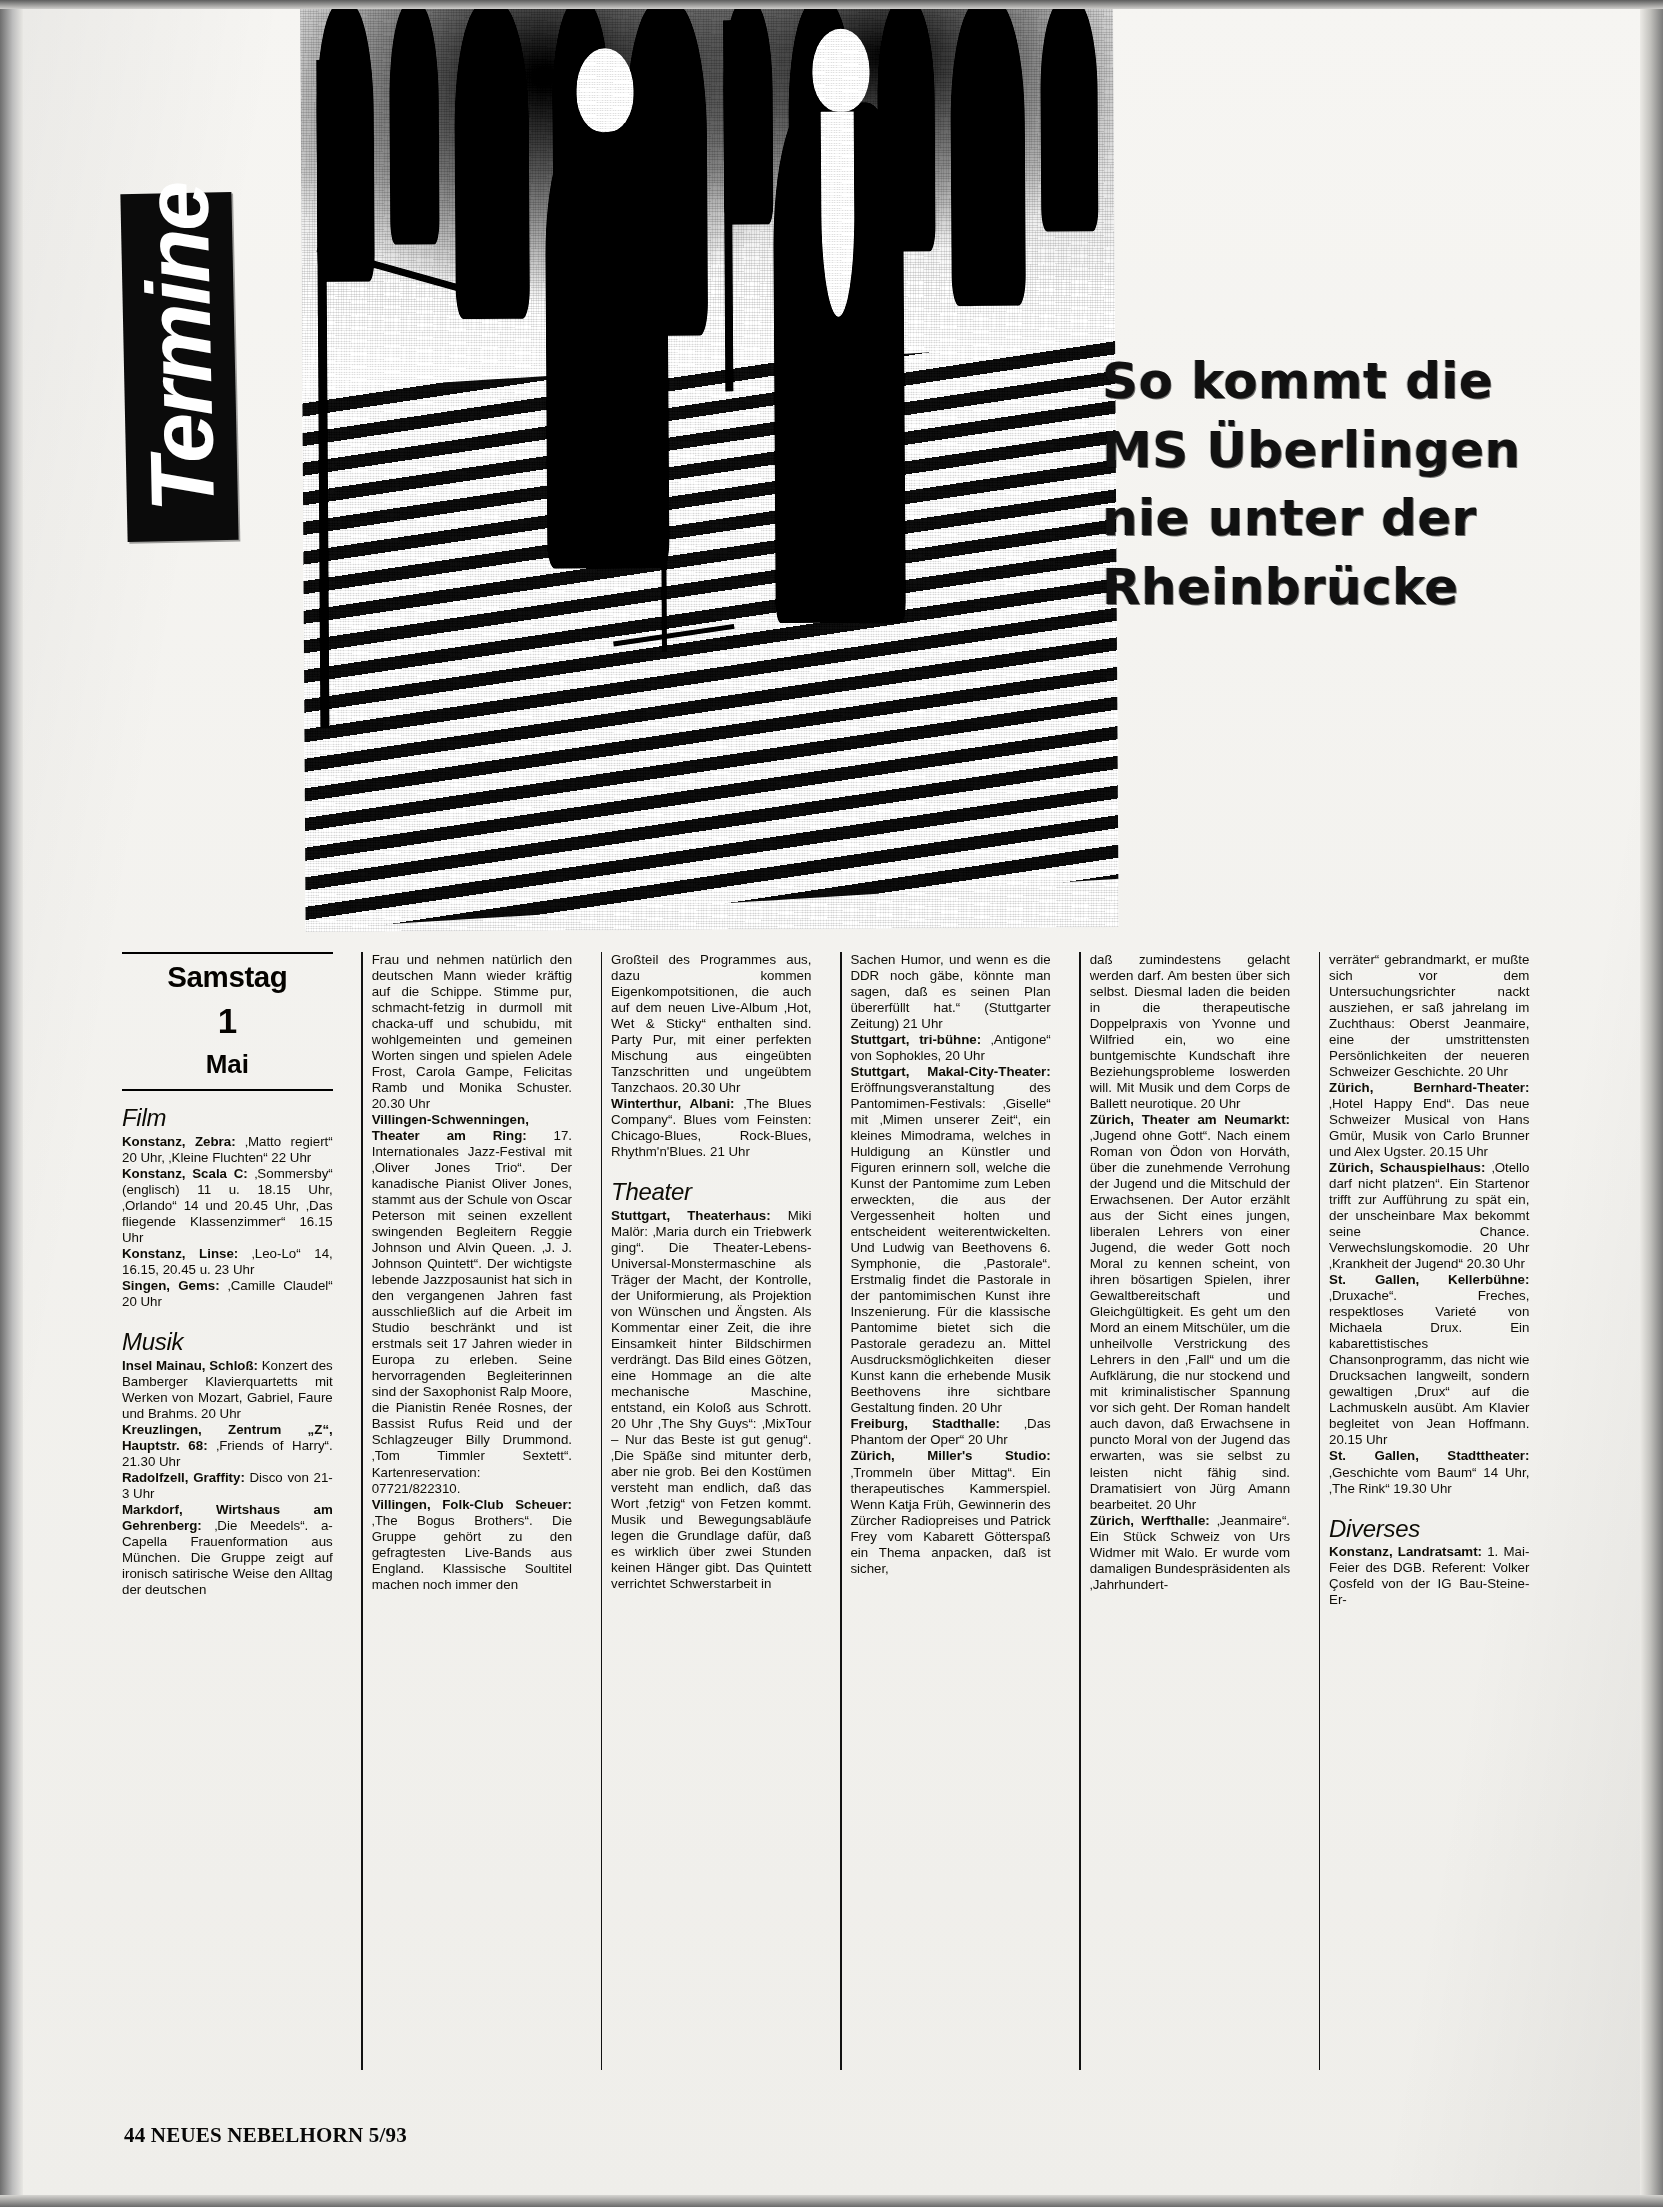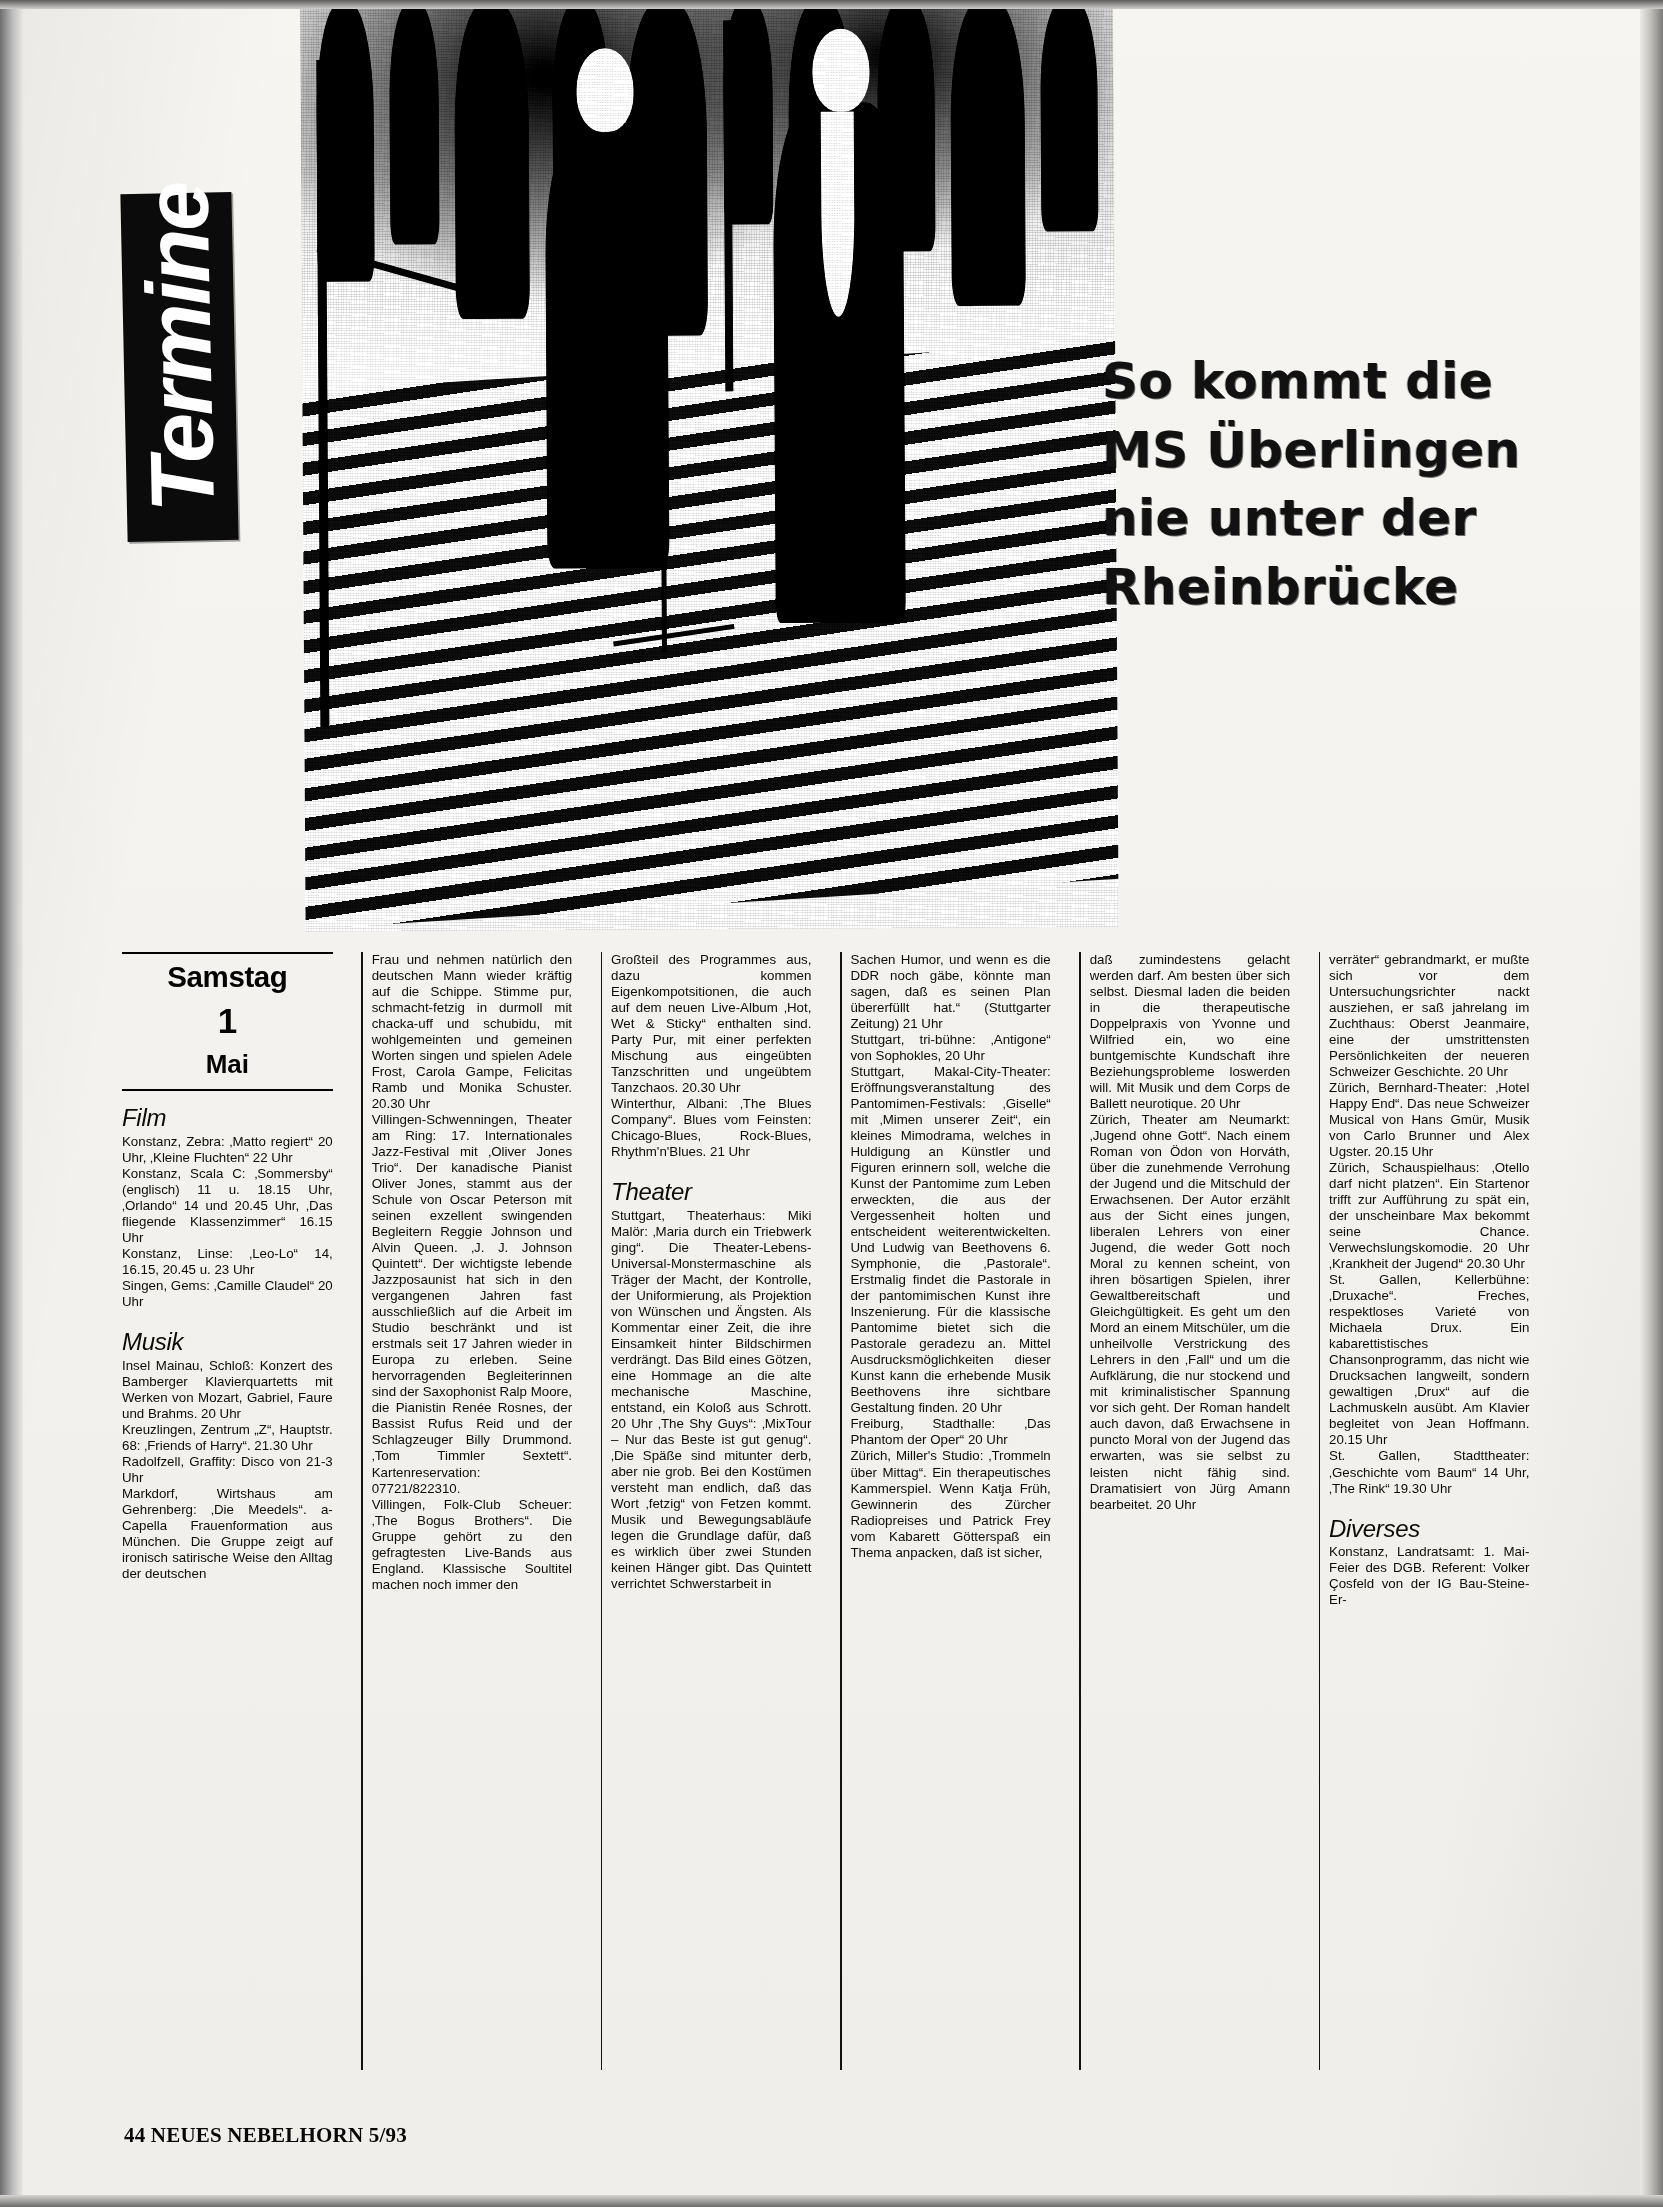--- a/index.html
+++ b/index.html
@@ -112,21 +112,21 @@
     color:#16150f;
     text-align:justify;
     hyphens:auto;
     -webkit-hyphens:auto;
   }
   .col + .col{ padding-left:10.4px; }
   .col + .col:before{
     content:"";position:absolute;left:0;top:-5.2px;bottom:3.5px;width:1.7px;background:#1a1a1a;
   }
   .col p{margin:0;}
-  .col b{font-weight:400;margin-top:48px;}
+  .col b{font-weight:700;margin-top:48px;}
 
   
   .datehead{border-top:2.6px solid #111;border-bottom:2.6px solid #111;padding:7.8px 0 10.4px;margin-bottom:14px;text-align:center;}
   .datehead .dow{font-size:29.5px;font-weight:700;line-height:1.05;letter-spacing:-0.4px;}
   .datehead .dnum{font-size:35px;font-weight:700;line-height:1.15;margin-top:8.7px;}
   .datehead .dmon{font-size:26px;font-weight:700;line-height:1.1;margin-top:8.7px;}
 
   .sect{
     font-size:24px;font-style:italic;font-weight:400;
     margin:19px 0 3.5px;line-height:1.05;text-align:left;
@@ -228,20 +228,21 @@
       <div class="col">
         <p><span>Sachen Humor, und wenn es die DDR noch gäbe, könnte man sagen, daß es seinen Plan übererfüllt hat.“ (Stuttgarter Zeitung) 21 Uhr</span></p>
         <p><b>Stuttgart, tri-bühne:</b><span> ‚Antigone“ von Sophokles, 20 Uhr</span></p>
         <p><b>Stuttgart, Makal-City-Theater:</b><span> Eröffnungsveranstaltung des Pantomimen-Festivals: ‚Giselle“ mit ‚Mimen unserer Zeit“, ein kleines Mimodrama, welches in Huldigung an Künstler und Figuren erinnern soll, welche die Kunst der Pantomime zum Leben erweckten, die aus der Vergessenheit holten und entscheident weiterentwickelten. Und Ludwig van Beethovens 6. Symphonie, die ‚Pastorale“. Erstmalig findet die Pastorale in der pantomimischen Kunst ihre Inszenierung. Für die klassische Pantomime bietet sich die Pastorale geradezu an. Mittel Ausdrucksmöglichkeiten dieser Kunst kann die erhebende Musik Beethovens ihre sichtbare Gestaltung finden. 20 Uhr</span></p>
         <p><b>Freiburg, Stadthalle:</b><span> ‚Das Phantom der Oper“ 20 Uhr</span></p>
         <p><b>Zürich, Miller's Studio:</b><span> ‚Trommeln über Mittag“. Ein therapeutisches Kammerspiel. Wenn Katja Früh, Gewinnerin des Zürcher Radiopreises und Patrick Frey vom Kabarett Götterspaß ein Thema anpacken, daß ist sicher,</span></p>
       </div>
       <div class="col">
         <p><span>daß zumindestens gelacht werden darf. Am besten über sich selbst. Diesmal laden die beiden in die therapeutische Doppelpraxis von Yvonne und Wilfried ein, wo eine buntgemischte Kundschaft ihre Beziehungsprobleme loswerden will. Mit Musik und dem Corps de Ballett neurotique. 20 Uhr</span></p>
         <p><b>Zürich, Theater am Neumarkt:</b><span> ‚Jugend ohne Gott“. Nach einem Roman von Ödon von Horváth, über die zunehmende Verrohung der Jugend und die Mitschuld der Erwachsenen. Der Autor erzählt aus der Sicht eines jungen, liberalen Lehrers von einer Jugend, die weder Gott noch Moral zu kennen scheint, von ihren bösartigen Spielen, ihrer Gewaltbereitschaft und Gleichgültigkeit. Es geht um den Mord an einem Mitschüler, um die unheilvolle Verstrickung des Lehrers in den ‚Fall“ und um die Aufklärung, die nur stockend und mit kriminalistischer Spannung vor sich geht. Der Roman handelt auch davon, daß Erwachsene in puncto Moral von der Jugend das erwarten, was sie selbst zu leisten nicht fähig sind. Dramatisiert von Jürg Amann bearbeitet. 20 Uhr</span></p>
+        <p><b>Zürich, Werfthalle:</b><span> ‚Jeanmaire“. Ein Stück Schweiz von Urs Widmer mit Walo. Er wurde vom damaligen Bundespräsidenten als ‚Jahrhundert-</span></p>
       </div>
       <div class="col">
         <p><span>verräter“ gebrandmarkt, er mußte sich vor dem Untersuchungsrichter nackt ausziehen, er saß jahrelang im Zuchthaus: Oberst Jeanmaire, eine der umstrittensten Persönlichkeiten der neueren Schweizer Geschichte. 20 Uhr</span></p>
         <p><b>Zürich, Bernhard-Theater:</b><span> ‚Hotel Happy End“. Das neue Schweizer Musical von Hans Gmür, Musik von Carlo Brunner und Alex Ugster. 20.15 Uhr</span></p>
         <p><b>Zürich, Schauspielhaus:</b><span> ‚Otello darf nicht platzen“. Ein Startenor trifft zur Aufführung zu spät ein, der unscheinbare Max bekommt seine Chance. Verwechslungskomodie. 20 Uhr ‚Krankheit der Jugend“ 20.30 Uhr</span></p>
         <p><b>St. Gallen, Kellerbühne:</b><span> ‚Druxache“. Freches, respektloses Varieté von Michaela Drux. Ein kabarettistisches Chansonprogramm, das nicht wie Drucksachen langweilt, sondern gewaltigen ‚Drux“ auf die Lachmuskeln ausübt. Am Klavier begleitet von Jean Hoffmann. 20.15 Uhr</span></p>
         <p><b>St. Gallen, Stadttheater:</b><span> ‚Geschichte vom Baum“ 14 Uhr, ‚The Rink“ 19.30 Uhr</span></p>
         <div class="sect">Diverses</div>
         <p><b>Konstanz, Landratsamt:</b><span> 1. Mai-Feier des DGB. Referent: Volker Çosfeld von der IG Bau-Steine-Er-</span></p>
       </div>

